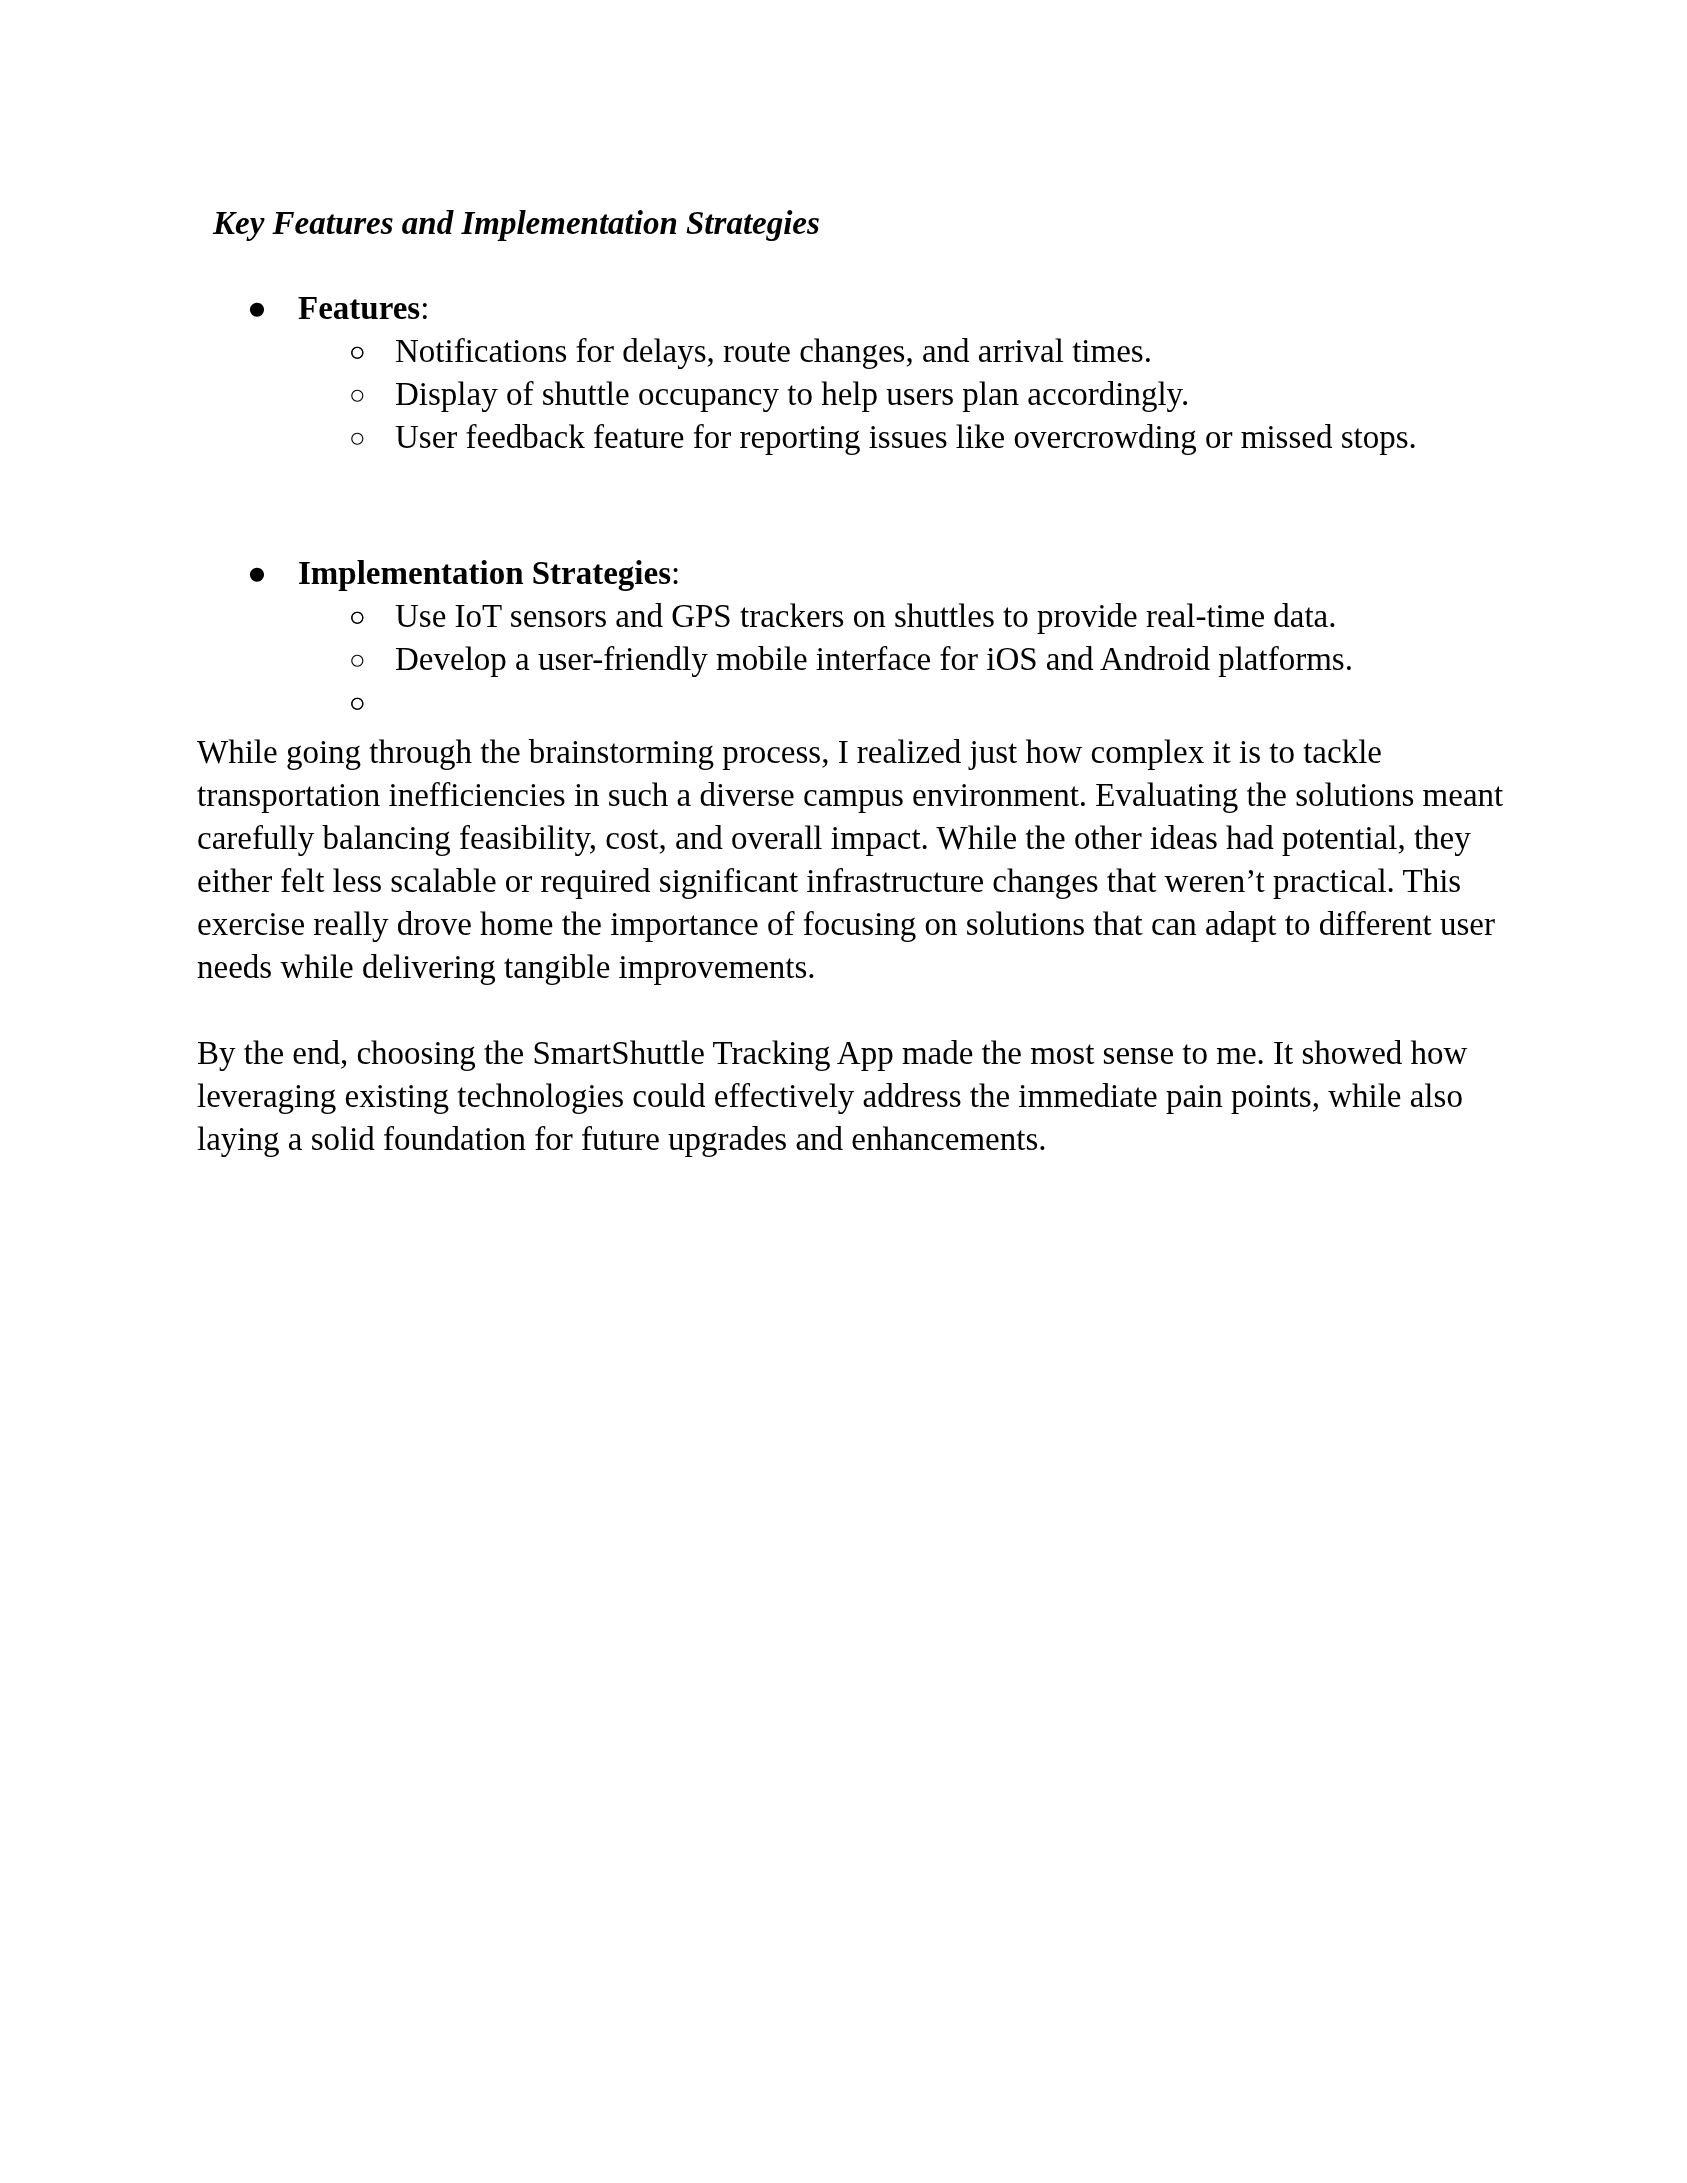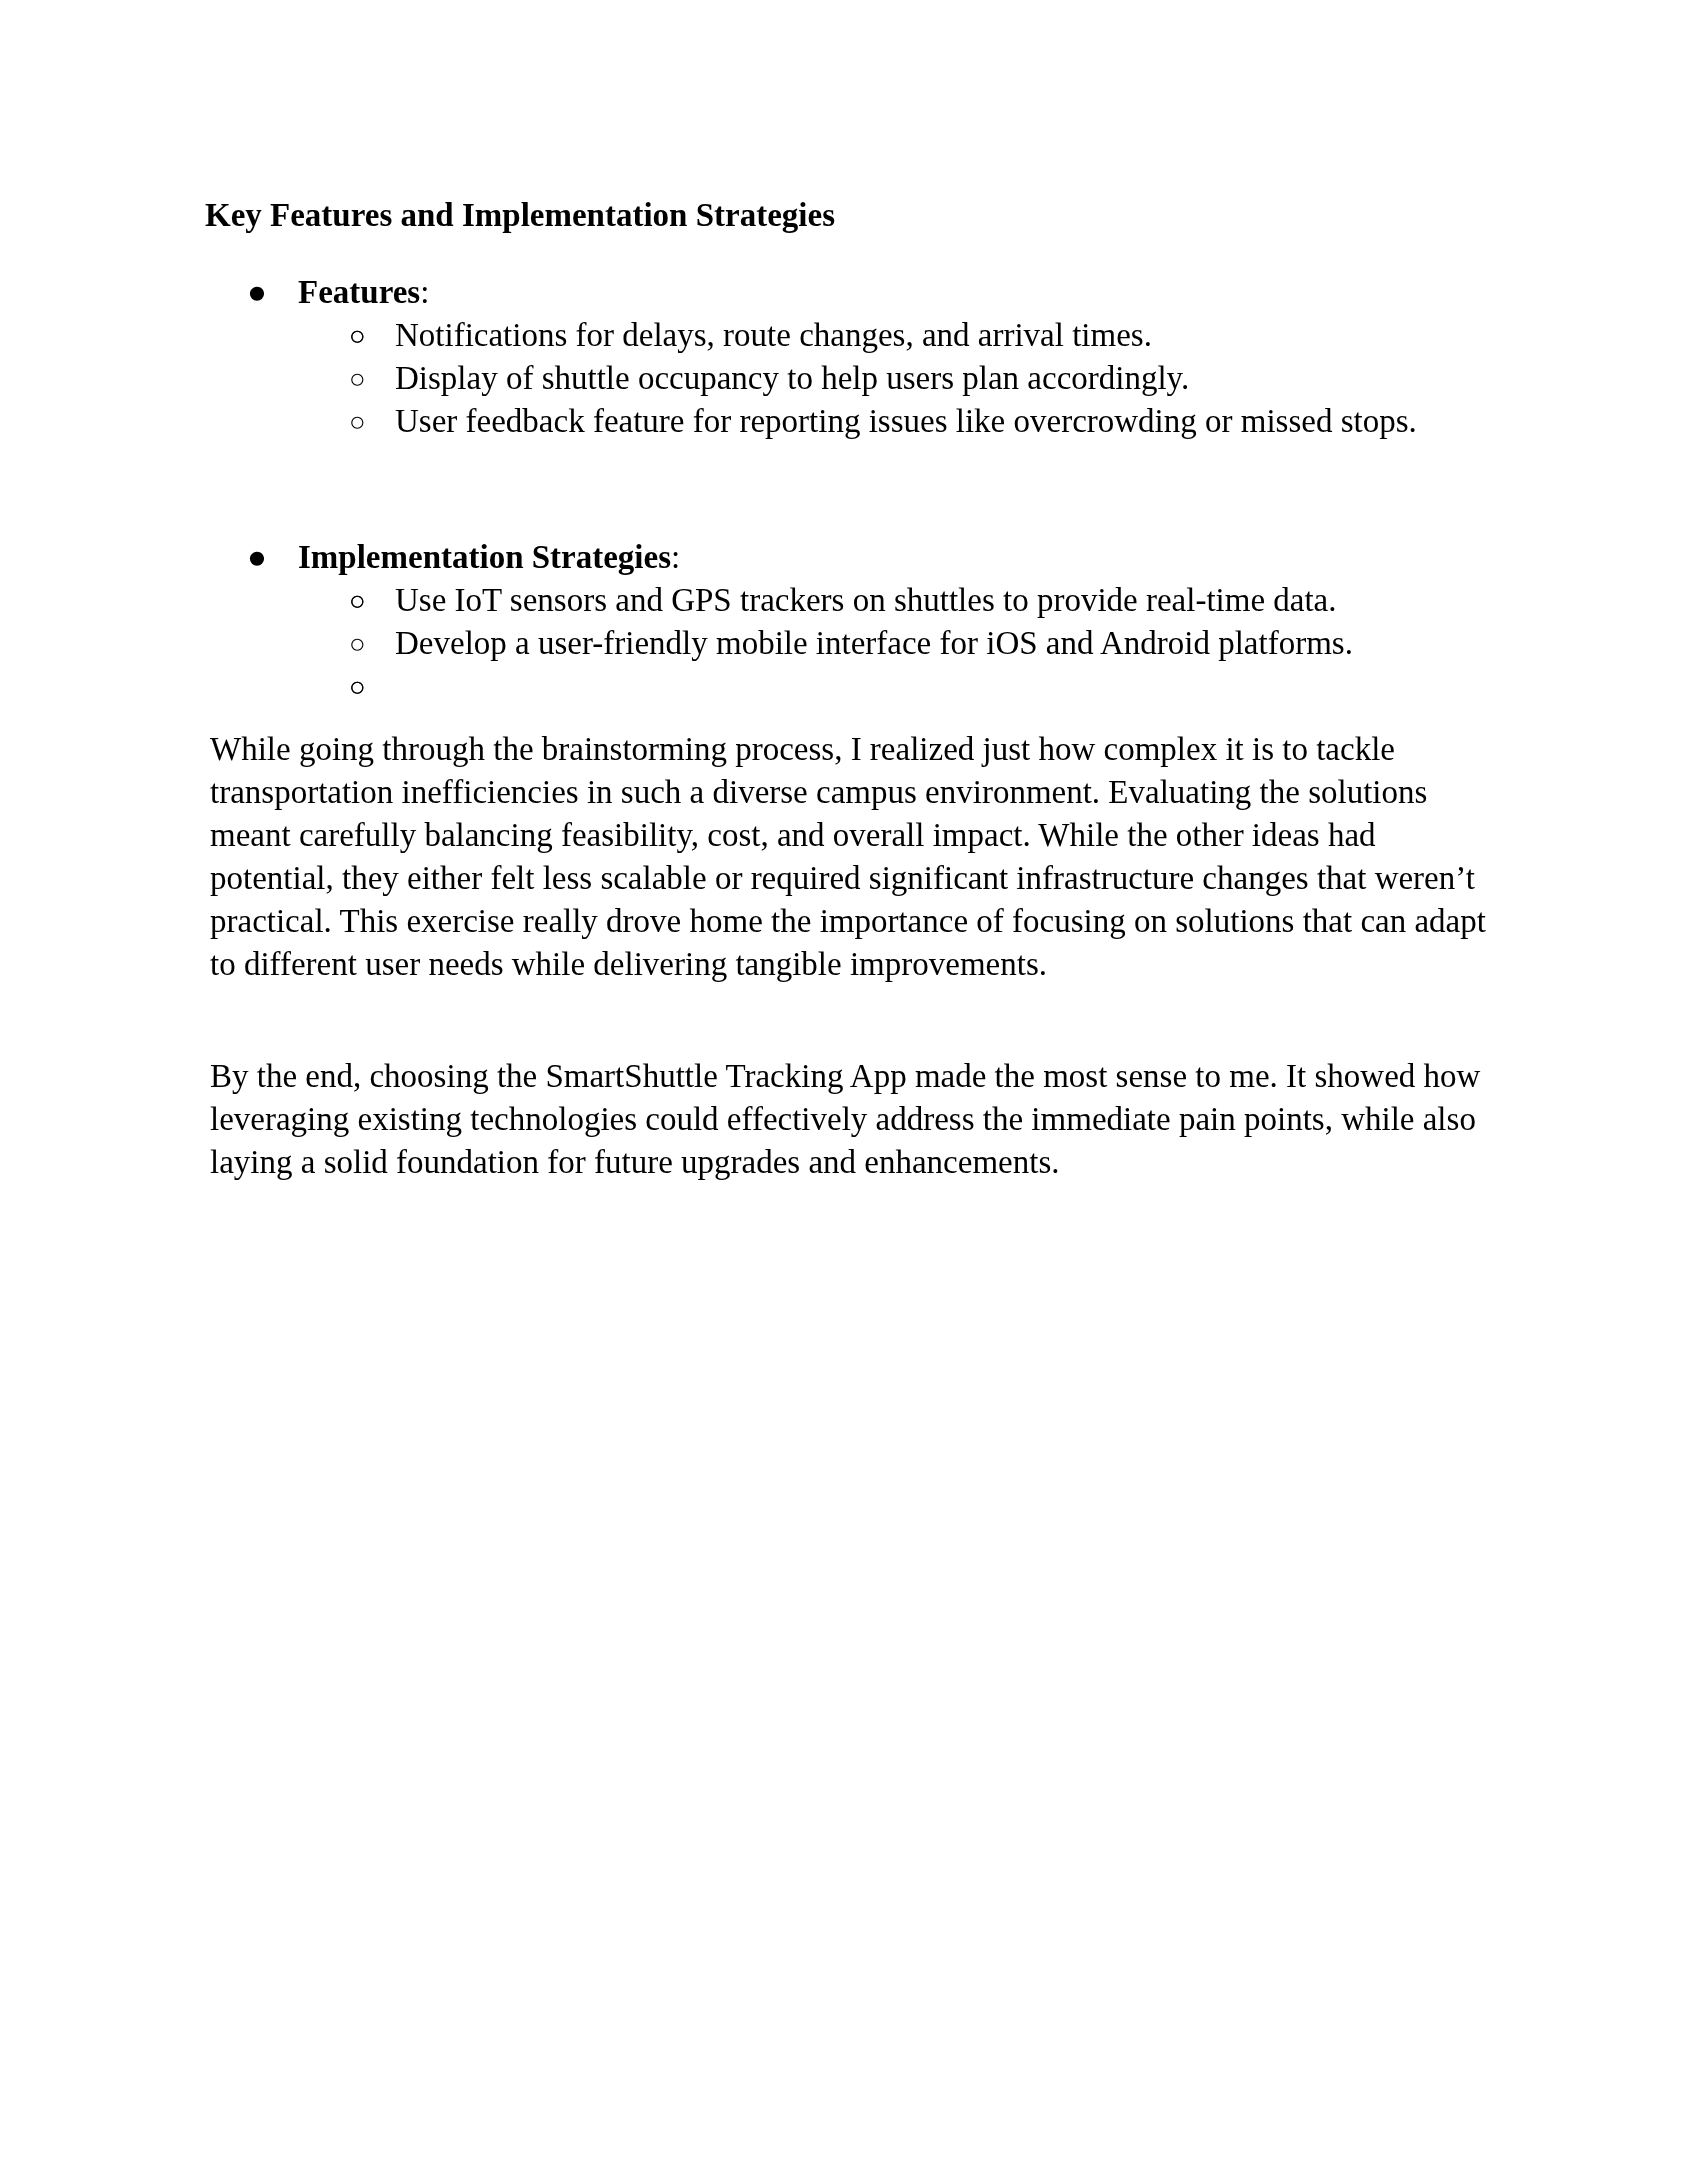--- a/index.html
+++ b/index.html
@@ -1,30 +1,30 @@
 <!DOCTYPE html>
 <html style="font-size:11px"><head>
 <meta charset="utf-8">
 <style>
   html, body { margin: 0; padding: 0; background: #ffffff; }
   body { width: 1687px; height: 2183px; position: relative; overflow: hidden;
          font-family: "Liberation Serif", "DejaVu Serif", serif; color: #000; }
   .page { position: absolute; left: 197px; top: 186px; width: 1309px;
           font-size: 33px; line-height: 43px; }
-  .h { font-weight: bold; margin: 8px; }
+  .h { font-weight: bold; margin: 16px; font-style: italic; }
   .gap1 { height: 25.5px; }
   .top-item { position: relative; padding-left: 101px; }
   .top-item .bullet { position: absolute; left: 50px; top: 0; }
   .top-label { font-weight: bold; }
   .sub { list-style: none; margin: 0; padding: 0; }
   .sub li { position: relative; padding-left: 198px; }
   .sub li .ob { position: absolute; left: 152px; top: 0; font-size: 27.6px; }
   .spacer-big { height: 93px; }
   .spacer-mid { height: 50px; }
-  .para { margin: 13px; }
+  .para { margin: 0; }
   .para-gap { height: 43px; }
 </style>
 </head>
 <body>
 
 <div class="page">
   <p class="h">Key Features and Implementation Strategies</p>
   <div class="gap1"></div>
 
   <div class="top-item">

